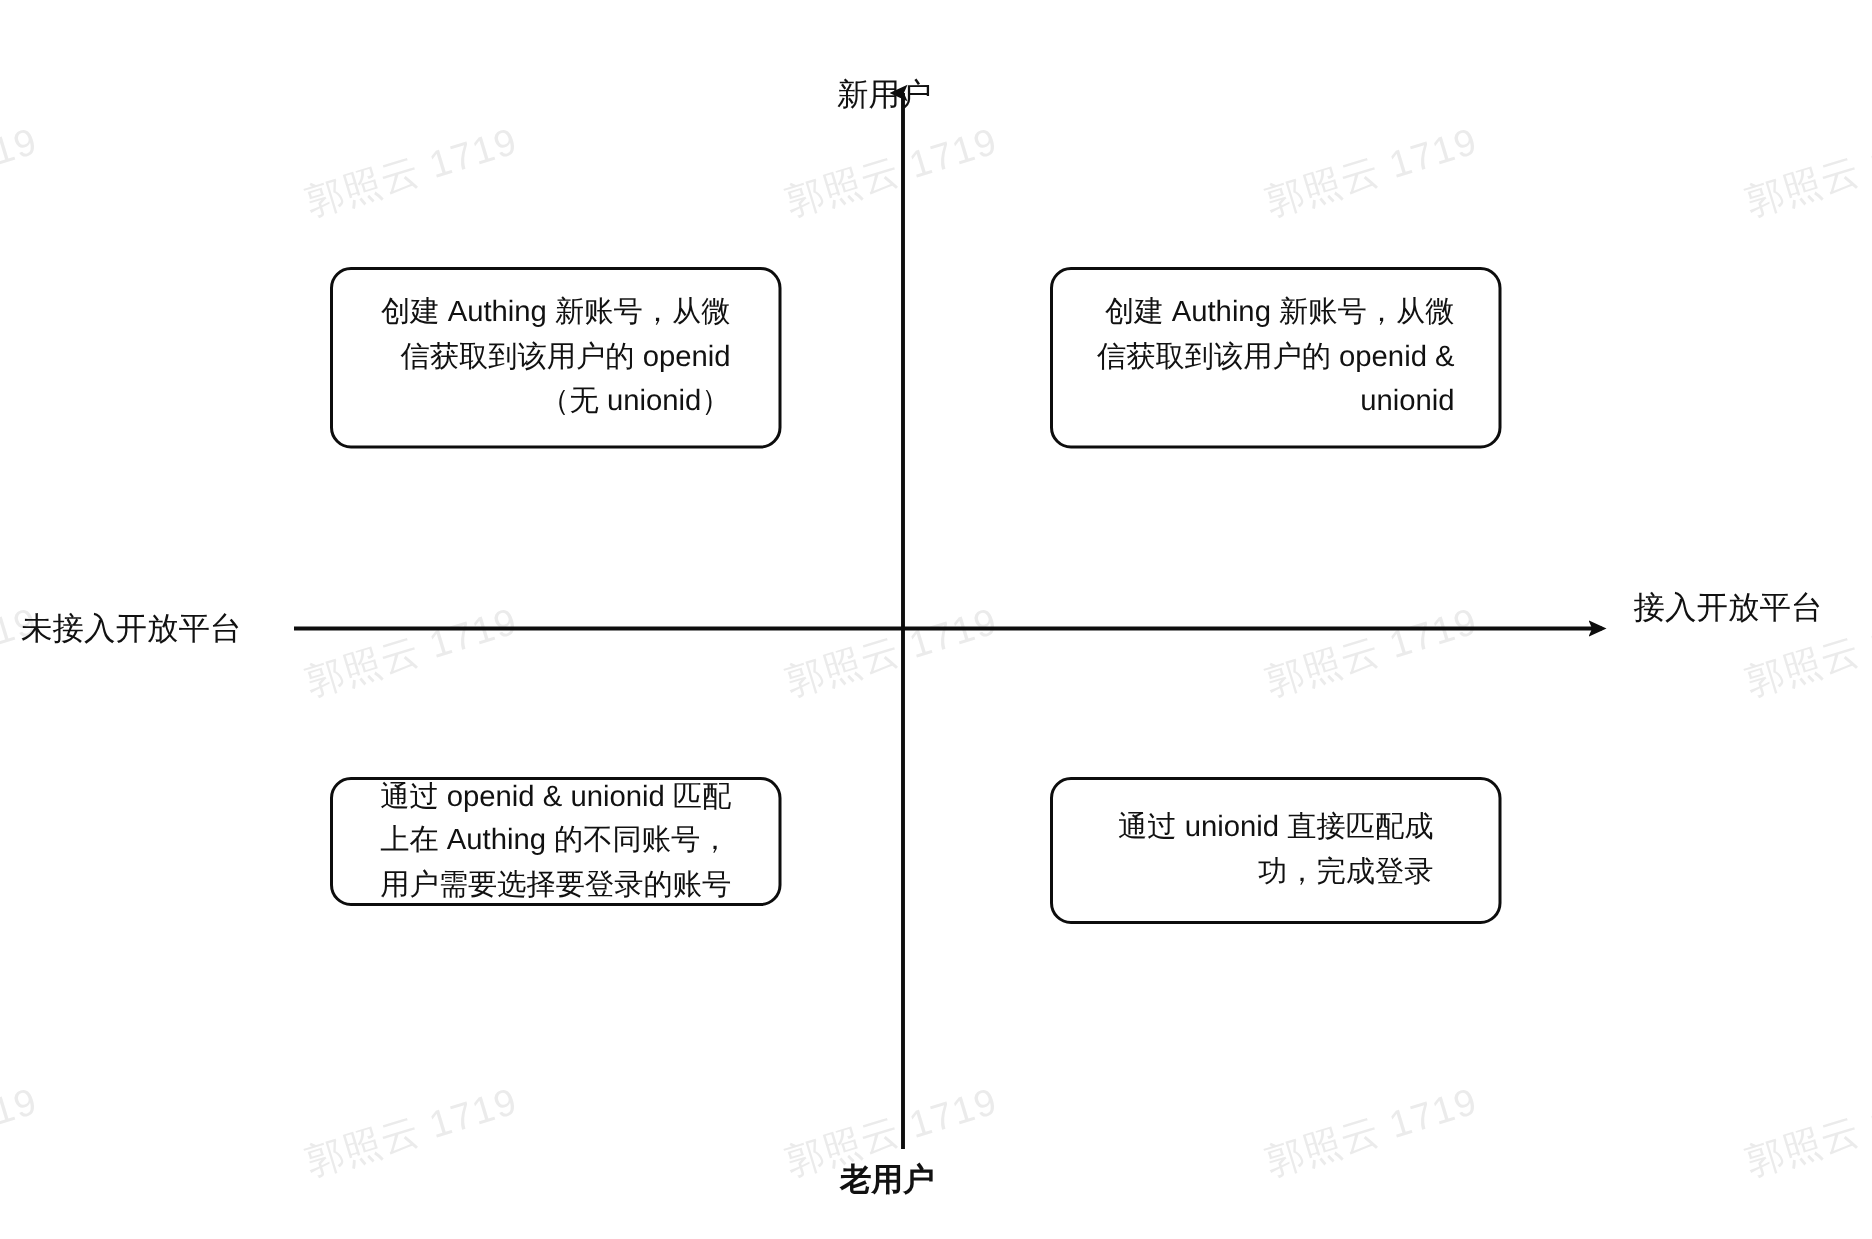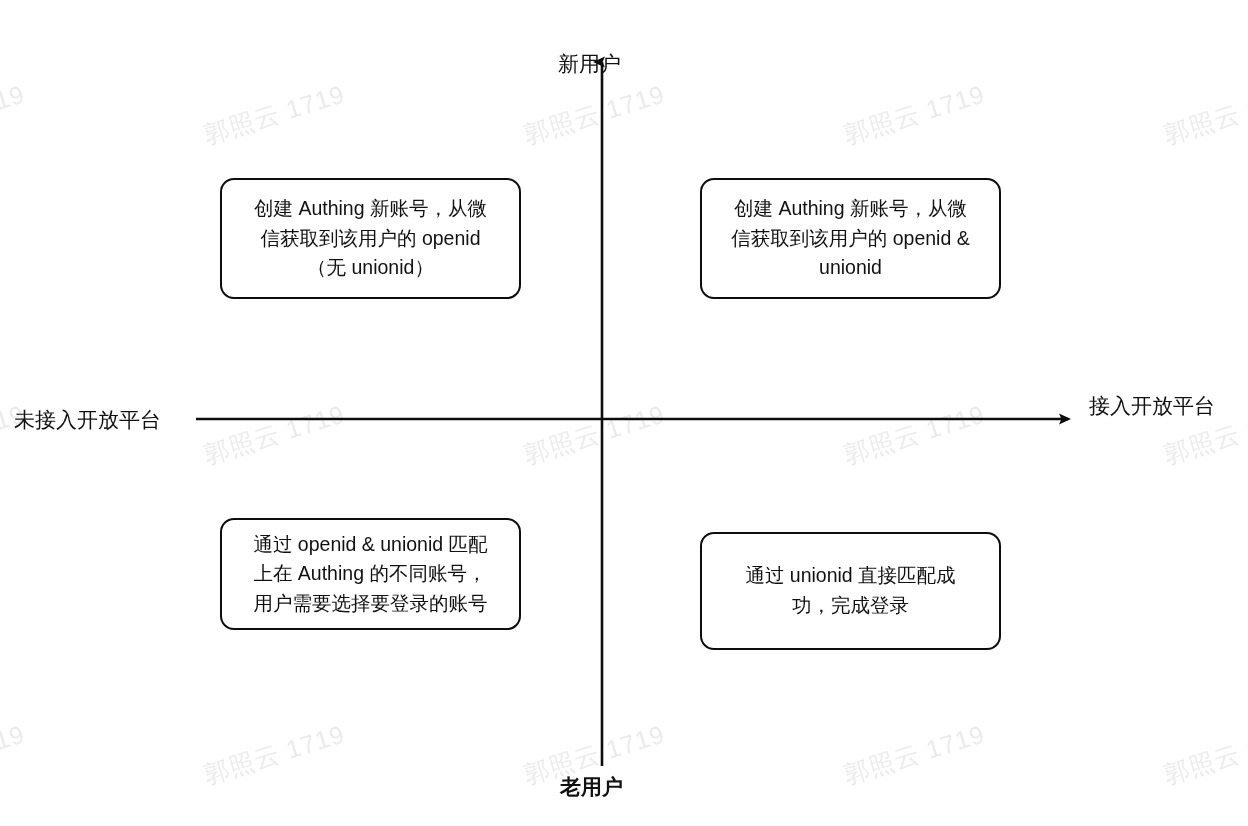--- a/index.html
+++ b/index.html
@@ -70,32 +70,32 @@
     display: flex;
     align-items: center;
     justify-content: center;
     z-index: 2;
   }
   .quad-box .box-text {
     font-size: 19.5px;
     line-height: 1.52;
     color: #111111;
     padding: 0 12px;
-    text-align: center;
+    text-align: right;
     white-space: pre-line;
   }
   .quad-box.align-left .box-text {
     text-align: left;
     padding: 0 10px;
   }
 
   #box-q2 { left: 220px; top: 178px; width: 301px; height: 121px; }
   #box-q1 { left: 700px; top: 178px; width: 301px; height: 121px; }
-  #box-q3 { left: 220px; top: 518px; width: 301px; height: 112px; }
-  #box-q4 { left: 700px; top: 532px; width: 301px; height: 118px; }
+  #box-q3 { left: 220px; top: 518px; width: 301px; height: 86px; }
+  #box-q4 { left: 700px; top: 518px; width: 301px; height: 98px; }
 </style>
 </head>
 <body>
 
 <div id="canvas">
 
   <div id="watermark-layer">
       <span class="watermark-text" style="left: -120px; top: 120px; color: rgb(235, 235, 235); font-size: 25px; transform: rotate(-17deg);">郭照云 1719</span>
       <span class="watermark-text" style="left: 200px; top: 120px; color: rgb(235, 235, 235); font-size: 25px; transform: rotate(-17deg);">郭照云 1719</span>
       <span class="watermark-text" style="left: 520px; top: 120px; color: rgb(235, 235, 235); font-size: 25px; transform: rotate(-17deg);">郭照云 1719</span>

